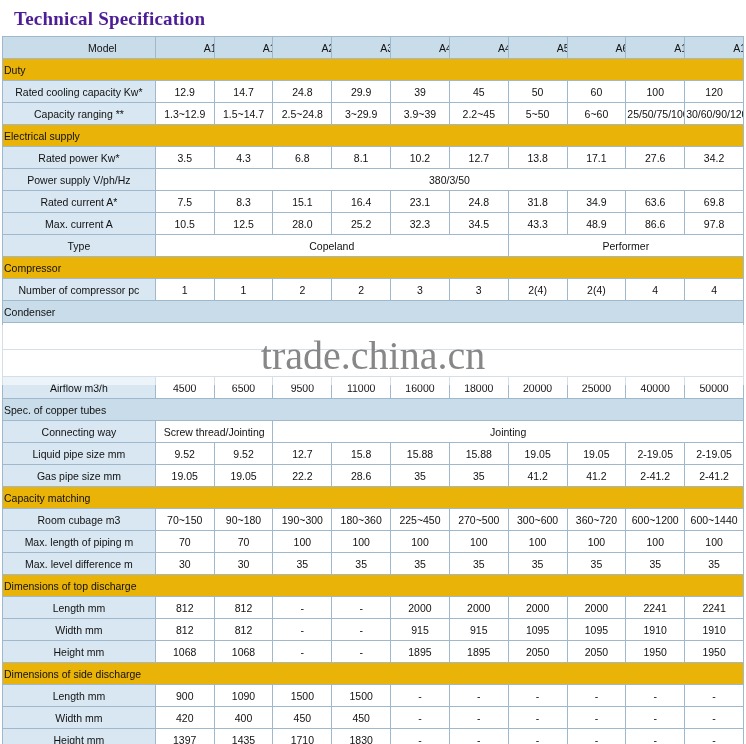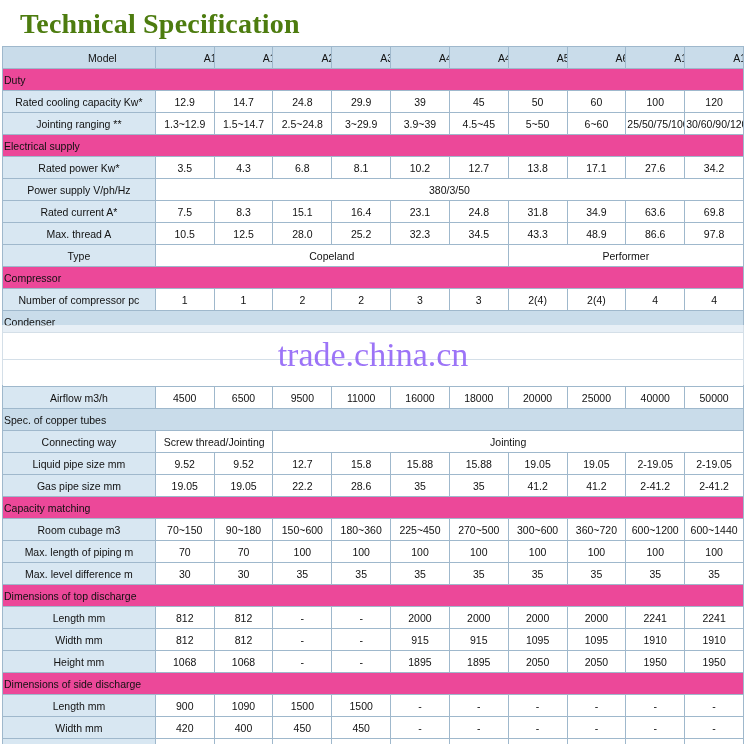--- a/index.html
+++ b/index.html
@@ -9,24 +9,24 @@
   }
   body {
     width: 746px;
     height: 744px;
     font-family: "Liberation Sans", sans-serif;
     color: #111;
     overflow: hidden;
     position: relative;
   }
   #title {
-    font-size: 28px;
+    font-size: 19px;
     font-weight: bold;
-    color: #4d7c0f;
-    padding: 8px 0 6px 20px;
+    color: #4c1d95;
+    padding: 8px 0 6px 14px;
     letter-spacing: 0.2px;
     font-family: "Liberation Serif", serif;
   }
   table {
     border-collapse: collapse;
     width: 742px;
     margin: 0 2px;
     table-layout: fixed;
   }
   td, th {
@@ -41,21 +41,21 @@
   }
   .hdr {
     background: #c9dcea;
     font-weight: normal;
     padding-left: 48px;
   }
   .lbl {
     background: #d8e7f2;
   }
   .sect {
-    background: #ec4899;
+    background: #eab308;
     text-align: left;
     margin-top: 42px;
   }
   .sectc {
     background: #c9dcea;
     text-align: left;
   }
   .val {
     background: #ffffff;
   }
@@ -71,22 +71,22 @@
     top: 325px;
     width: 746px;
     height: 60px;
     display: flex;
     align-items: center;
     justify-content: center;
     pointer-events: none;
     background: rgba(255,255,255,0.55);
   }
   .wm span {
-    font-size: 34px;
-    color: #8b5cf6;
+    font-size: 40px;
+    color: #737373;
     font-family: "Liberation Serif", serif;
     opacity: 0.85;
   }
 </style>
 </head>
 <body>
 
 <div id="title">Technical Specification</div>
 
 <table>
@@ -129,27 +129,27 @@
         <td class="val">24.8</td>
         <td class="val">29.9</td>
         <td class="val">39</td>
         <td class="val">45</td>
         <td class="val">50</td>
         <td class="val">60</td>
         <td class="val">100</td>
         <td class="val">120</td>
       </tr>
       <tr>
-        <td class="lbl">Jointing ranging **</td>
+        <td class="lbl">Capacity ranging **</td>
         <td class="val">1.3~12.9</td>
         <td class="val">1.5~14.7</td>
         <td class="val">2.5~24.8</td>
         <td class="val">3~29.9</td>
         <td class="val">3.9~39</td>
-        <td class="val">4.5~45</td>
+        <td class="val">2.2~45</td>
         <td class="val">5~50</td>
         <td class="val">6~60</td>
         <td class="val">25/50/75/100</td>
         <td class="val">30/60/90/120</td>
       </tr>
       <tr>
         <td class="sect" colspan="11">Electrical supply</td>
       </tr>
       <tr>
         <td class="lbl">Rated power Kw*</td>
@@ -175,21 +175,21 @@
         <td class="val">15.1</td>
         <td class="val">16.4</td>
         <td class="val">23.1</td>
         <td class="val">24.8</td>
         <td class="val">31.8</td>
         <td class="val">34.9</td>
         <td class="val">63.6</td>
         <td class="val">69.8</td>
       </tr>
       <tr>
-        <td class="lbl">Max. thread A</td>
+        <td class="lbl">Max. current A</td>
         <td class="val">10.5</td>
         <td class="val">12.5</td>
         <td class="val">28.0</td>
         <td class="val">25.2</td>
         <td class="val">32.3</td>
         <td class="val">34.5</td>
         <td class="val">43.3</td>
         <td class="val">48.9</td>
         <td class="val">86.6</td>
         <td class="val">97.8</td>
@@ -271,21 +271,21 @@
         <td class="val">2-41.2</td>
         <td class="val">2-41.2</td>
       </tr>
       <tr>
         <td class="sect" colspan="11">Capacity matching</td>
       </tr>
       <tr>
         <td class="lbl">Room cubage m3</td>
         <td class="val">70~150</td>
         <td class="val">90~180</td>
-        <td class="val">150~600</td>
+        <td class="val">190~300</td>
         <td class="val">180~360</td>
         <td class="val">225~450</td>
         <td class="val">270~500</td>
         <td class="val">300~600</td>
         <td class="val">360~720</td>
         <td class="val">600~1200</td>
         <td class="val">600~1440</td>
       </tr>
       <tr>
         <td class="lbl">Max. length of piping m</td>

